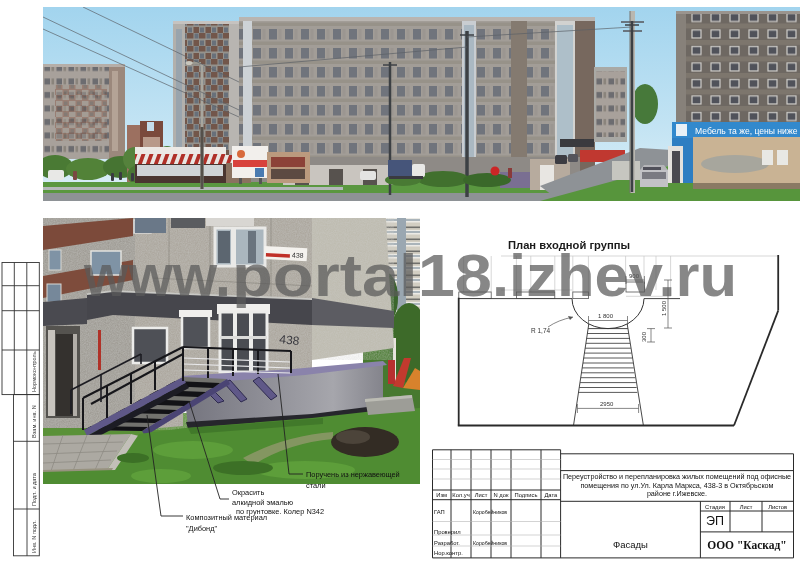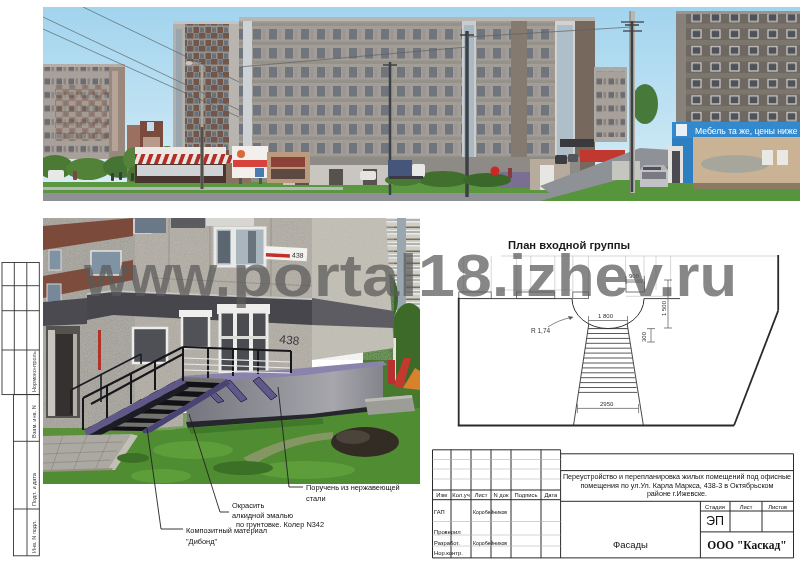--- a/index.html
+++ b/index.html
@@ -552,21 +552,21 @@
 
 <g stroke="#555" stroke-width="0.7">
 <line x1="137.4" y1="176.4" x2="198.6" y2="176.4"></line>
 <line x1="137.4" y1="172" x2="137.4" y2="181"></line>
 <line x1="198.6" y1="172" x2="198.6" y2="181"></line>
 </g>
 <text x="160" y="174" font-size="6" fill="#333">2950</text>
 </svg>
 </div>
 
-<div class="abs" id="annot" style="left:43px;top:380px;width:390px;height:175px">
+<div class="abs" id="annot" style="left:43px;top:367px;width:390px;height:175px">
 <svg width="390" height="175" viewBox="0 0 390 175">
 
 <g stroke="#222" stroke-width="0.9" fill="none">
 <path d="M104,48 L118,149 L140,149"></path>
 <path d="M146,34 L177,132 L186,132"></path>
 <path d="M235,7 L246,107 L260,107"></path>
 </g>
 <g fill="#111" font-size="7.4">
 <text x="263" y="110">Поручень из нержавеющей</text>
 <text x="263" y="121">стали</text>

